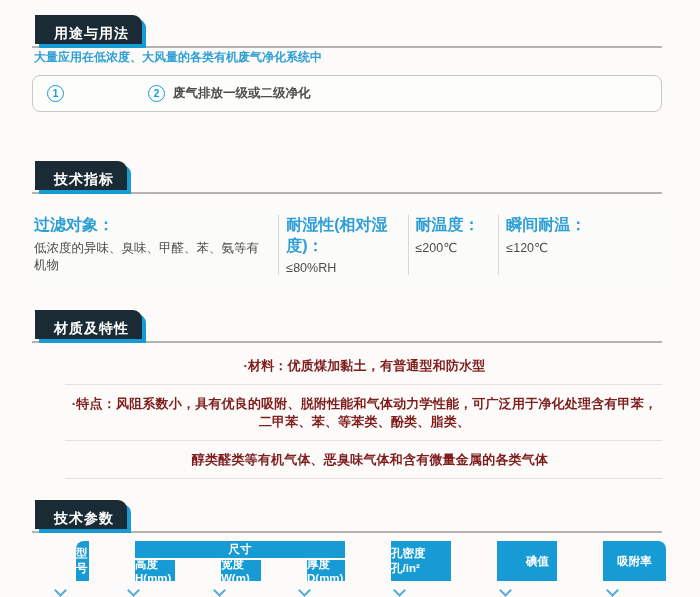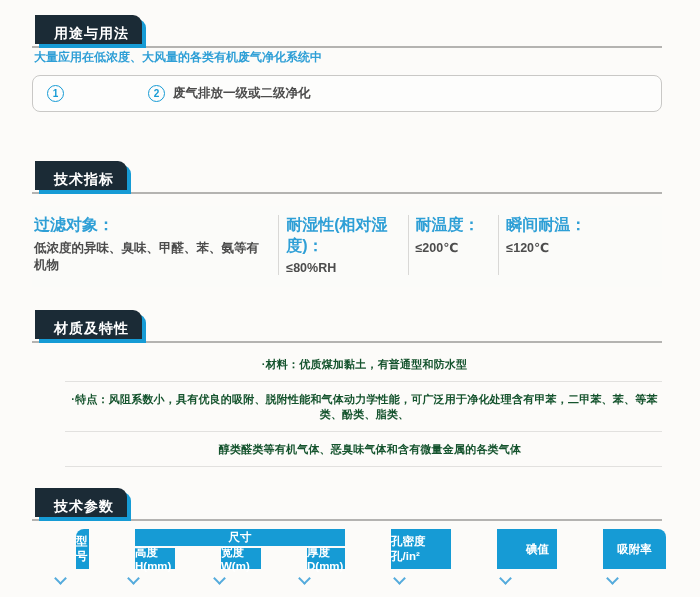--- a/index.html
+++ b/index.html
@@ -46,26 +46,26 @@
 
   
   .spec-row { display:flex; margin-top:12px; padding:9px 0 12px 0; background:#fbfbf9; }
   .spec-col { padding:0 8px 0 2px; }
   .spec-col + .spec-col { border-left:1px solid #d9d8d6; padding-left:7px; }
   .spec-col.c1 { width:240px; }
   .spec-col.c2 { width:115px; }
   .spec-col.c3 { width:76px; }
   .spec-col.c4 { width:150px; }
   .spec-label { color:#2e9fd6; font-size:16px; font-weight:bold; margin-bottom:4px; }
-  .spec-value { color:#4c4c4c; font-size:12.5px; font-weight:bold; }
+  .spec-value { color:#4c4c4c; font-size:12.5px; font-weight:normal; }
 
   
   .mat-lines { margin-top:4px; }
   .mat-line {
-    font-size:11px; font-weight:bold; color:#14532d;
+    font-size:13px; font-weight:bold; color:#7f1d1d;
     padding:10px 0 9px 2px;
     border-bottom:1px solid #e2e1df;
     letter-spacing:0.2px;
     margin-left:33px;
   }
   .mat-line.indent { padding-left:13px; }
 
   
   .ptable {
     margin-top:8px;

